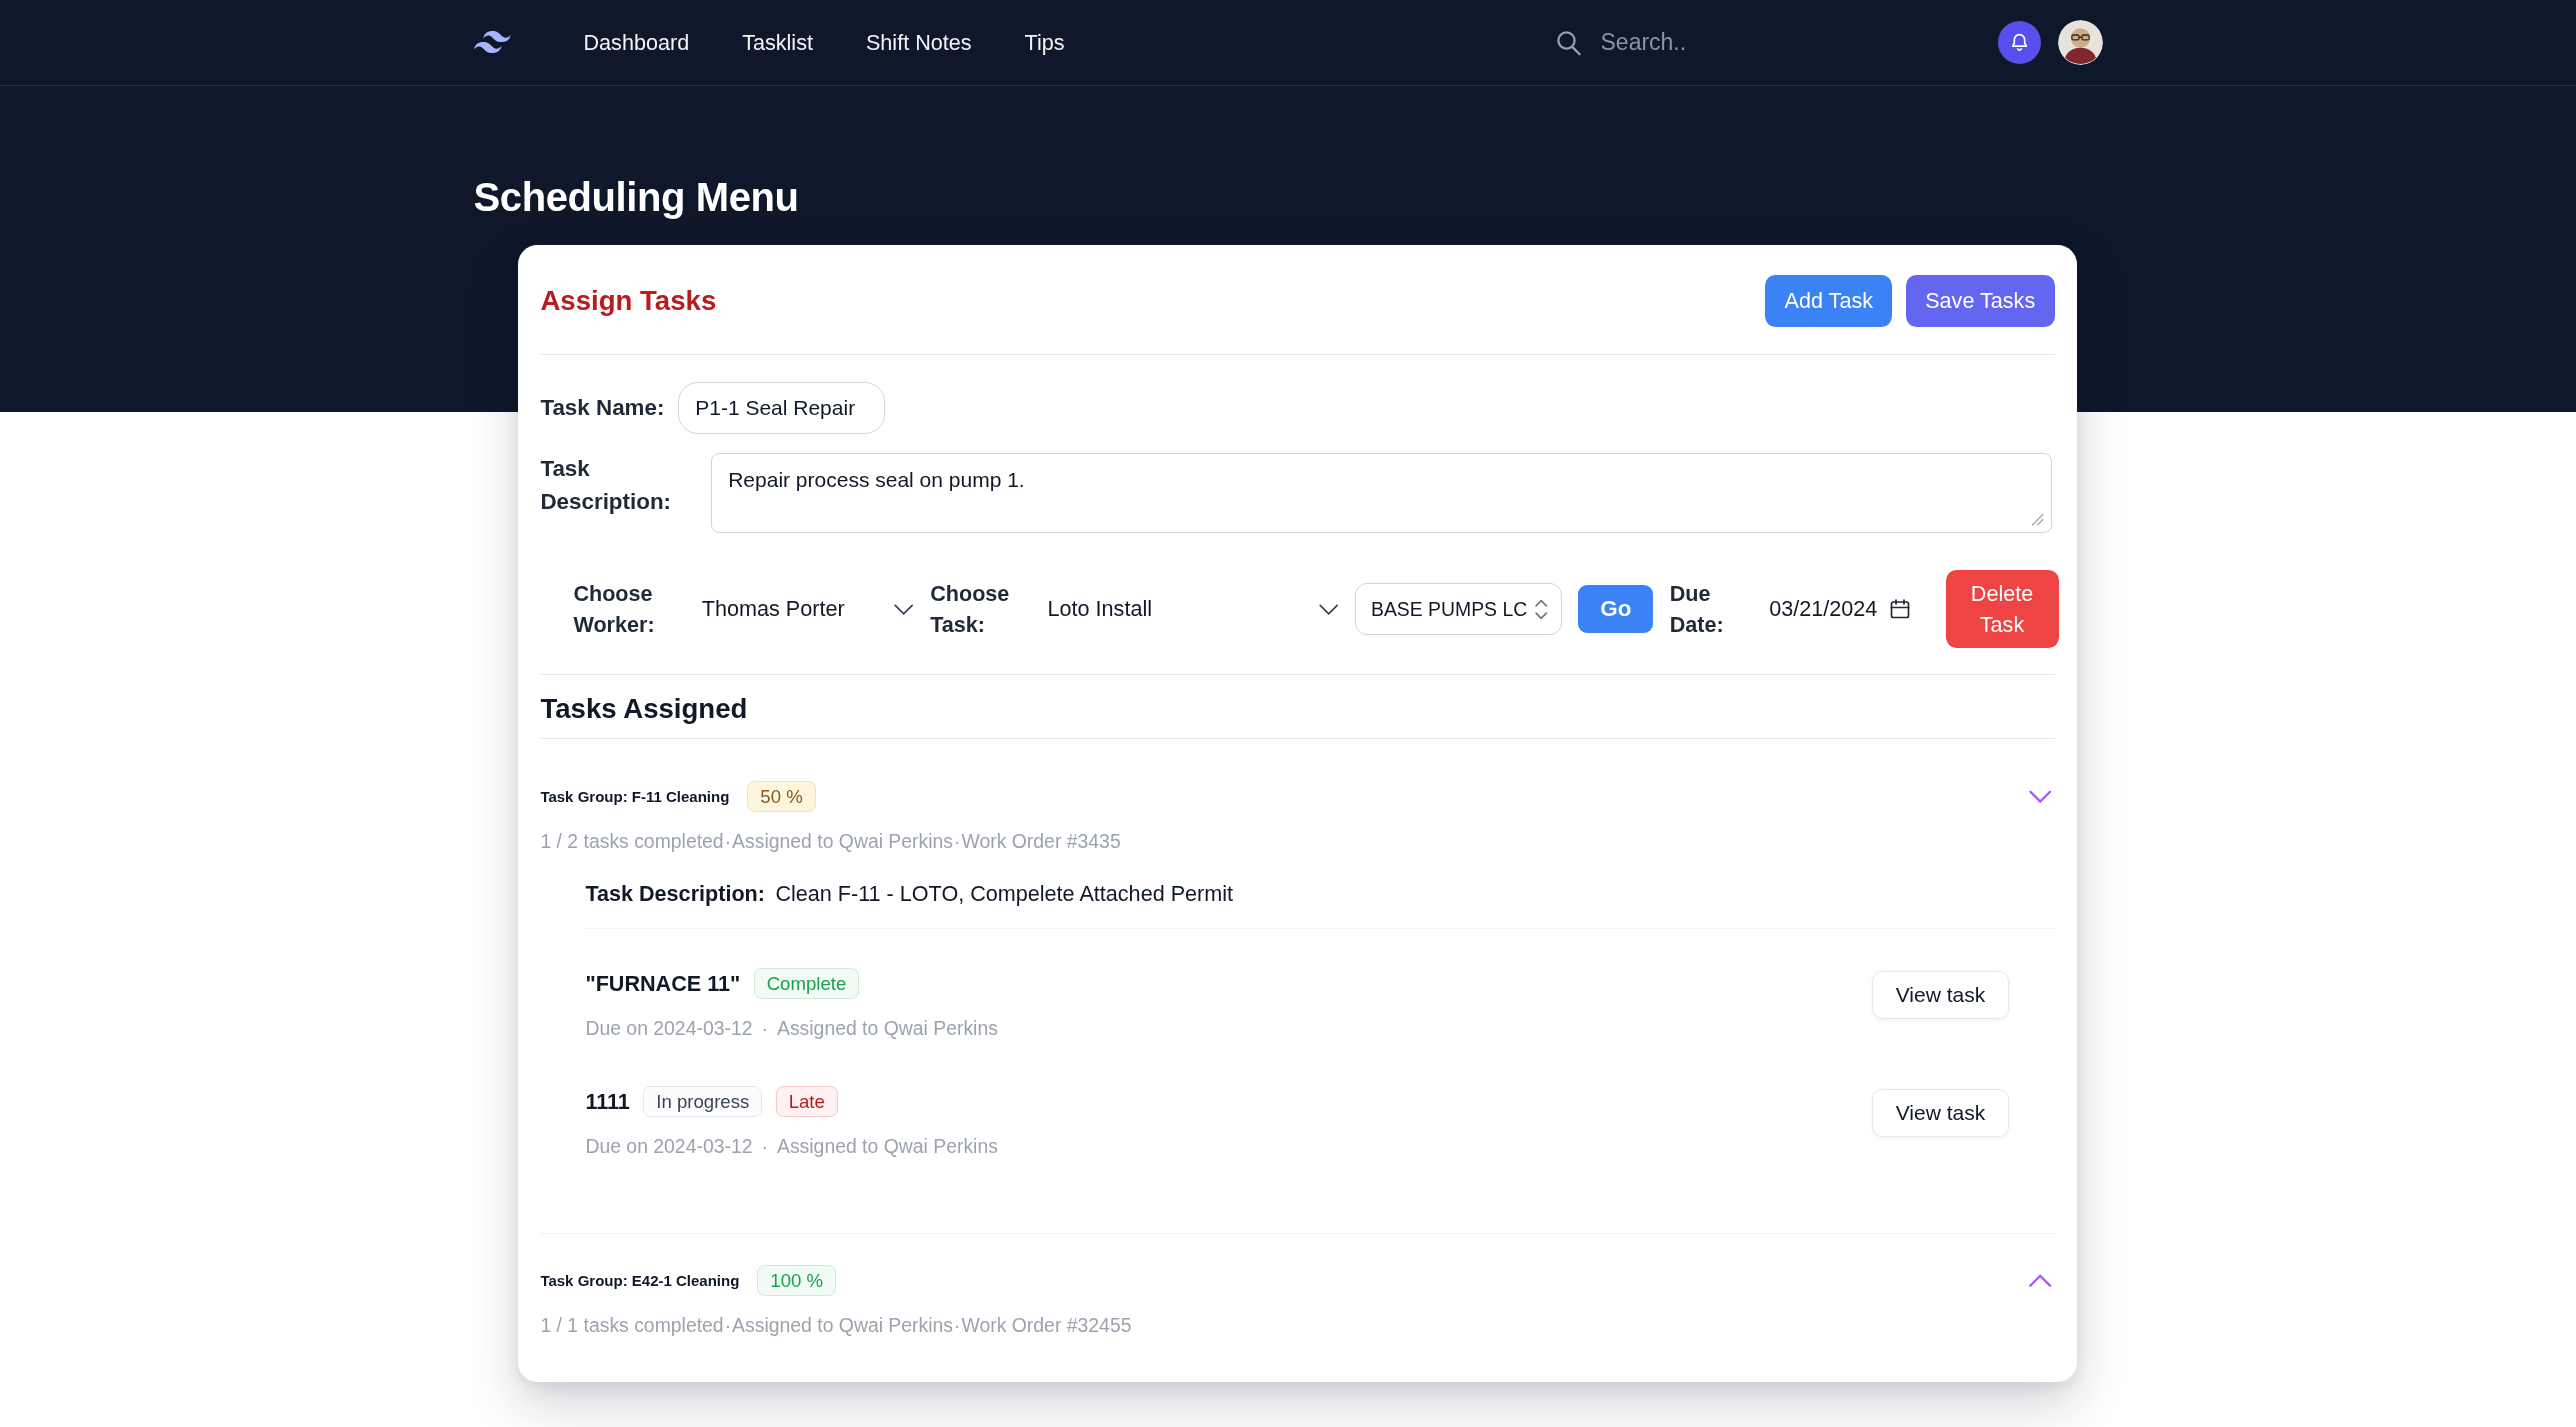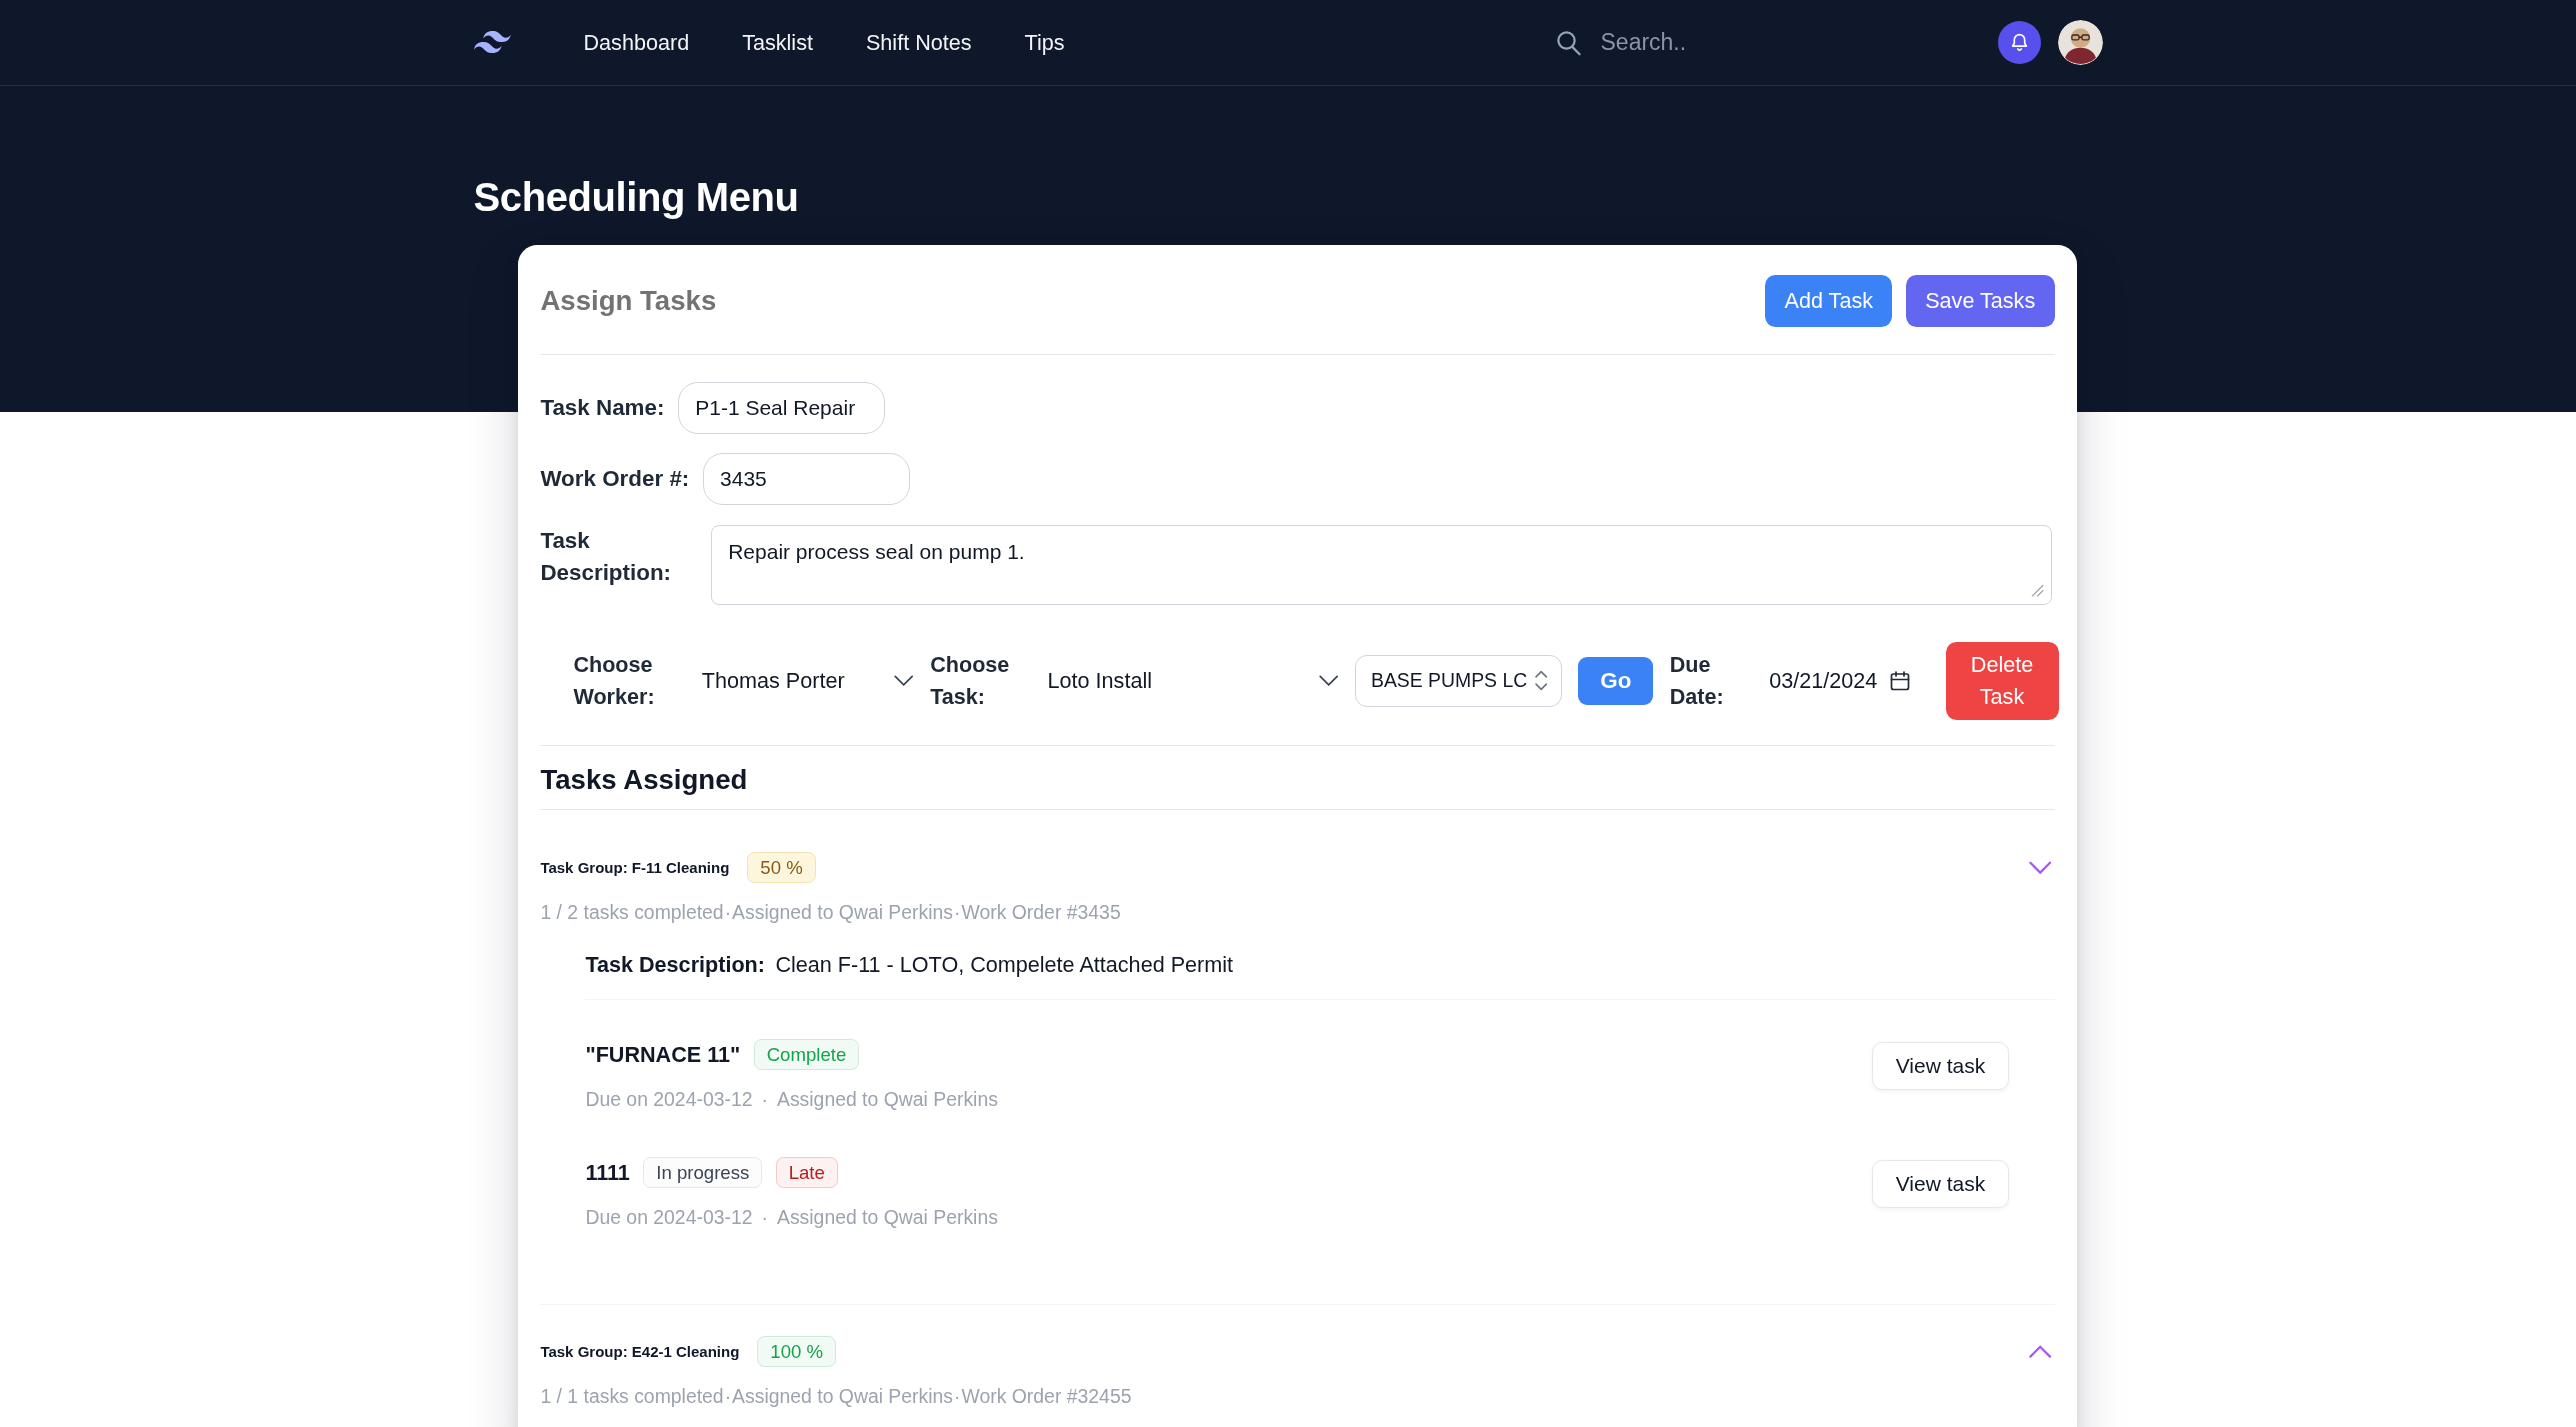--- a/index.html
+++ b/index.html
@@ -37,21 +37,21 @@
 
   
   .card {
     width:1559px; margin:-167px 0 86px 518px; background:#ffffff;
     border-radius:19.4px; padding:22.4px 22.4px 45px;
     box-shadow:0 22.4px 52px rgba(15,23,42,.18), 0 4.5px 16.4px rgba(15,23,42,.08);
     position:relative;
   }
   .card-header { display:flex; align-items:center; justify-content:space-between;
                  padding:7.5px 0 27px; border-bottom:0.7px solid #e5e7eb; }
-  .card-heading { font-size:27.6px; font-weight:600; color:#737373; }
+  .card-heading { font-size:27.6px; font-weight:600; color:#b91c1c; }
   .header-btns { display:flex; gap:13.4px; }
   .btn { border:none; border-radius:10.4px; color:#ffffff; font-size:21.6px; font-weight:500;
          height:52px; padding:0 19.4px; }
   .btn-blue   { background:#3b82f6; }
   .btn-indigo { background:#6366f1; }
 
   
   .form-section { border-bottom:0.7px solid #e5e7eb; padding-bottom:15px; }
   .frow { display:flex; align-items:center; gap:13.4px; margin-top:19.4px; }
   .frow.first { margin-top:27px; }
@@ -176,24 +176,20 @@
         <button class="btn btn-blue">Add Task</button>
         <button class="btn btn-indigo">Save Tasks</button>
       </div>
     </div>
 
     <div class="form-section">
       <div class="frow first">
         <label class="flabel">Task Name:</label>
         <input class="finput" value="P1-1 Seal Repair" style="">
       </div>
-      <div class="frow">
-        <label class="flabel">Work Order #:</label>
-        <input class="finput" value="3435" style="">
-      </div>
       <div class="frow top">
         <label class="flabel wrap">Task Description:</label>
         <span class="ta-wrap">
           <textarea class="ftextarea" style="">Repair process seal on pump 1.</textarea>
           <svg class="grip" viewBox="0 0 20 20" stroke="#9ca3af" stroke-width="1.6">
               <path d="M4 19 19 4M11 19l8-8"></path>
             </svg>
         </span>
       </div>
 

